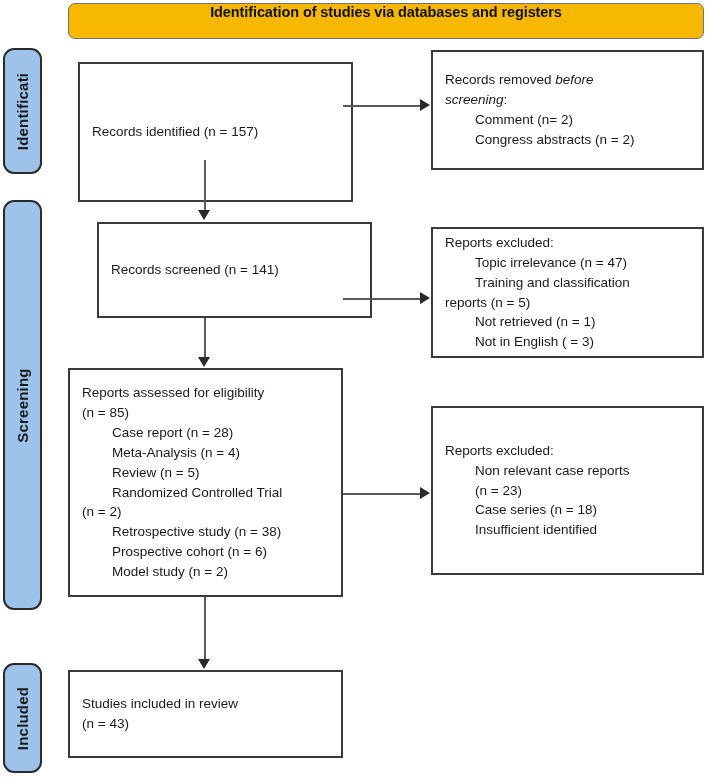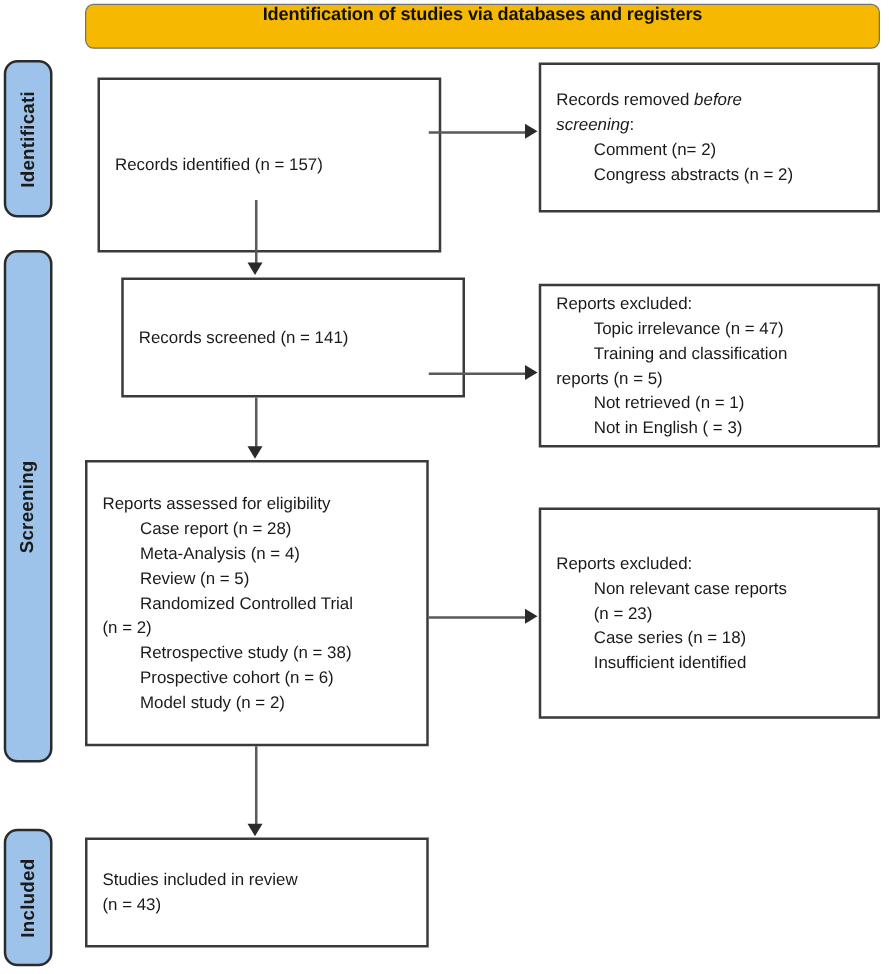--- a/index.html
+++ b/index.html
@@ -181,20 +181,21 @@
         <div class="line indent">Training and classification</div>
         <div class="line">reports (n = 5)</div>
         <div class="line indent">Not retrieved (n = 1)</div>
         <div class="line indent">Not in English ( = 3)</div>
       </div>
   </div>
 
   <div class="box" id="box-eligibility">
     <div class="box-body">
         <div class="line">Reports assessed for eligibility</div>
+        <div class="line">(n = 85)</div>
         <div class="line indent">Case report (n = 28)</div>
         <div class="line indent">Meta-Analysis (n = 4)</div>
         <div class="line indent">Review (n = 5)</div>
         <div class="line indent">Randomized Controlled Trial</div>
         <div class="line">(n = 2)</div>
         <div class="line indent">Retrospective study (n = 38)</div>
         <div class="line indent">Prospective cohort (n = 6)</div>
         <div class="line indent">Model study (n = 2)</div>
       </div>
   </div>

